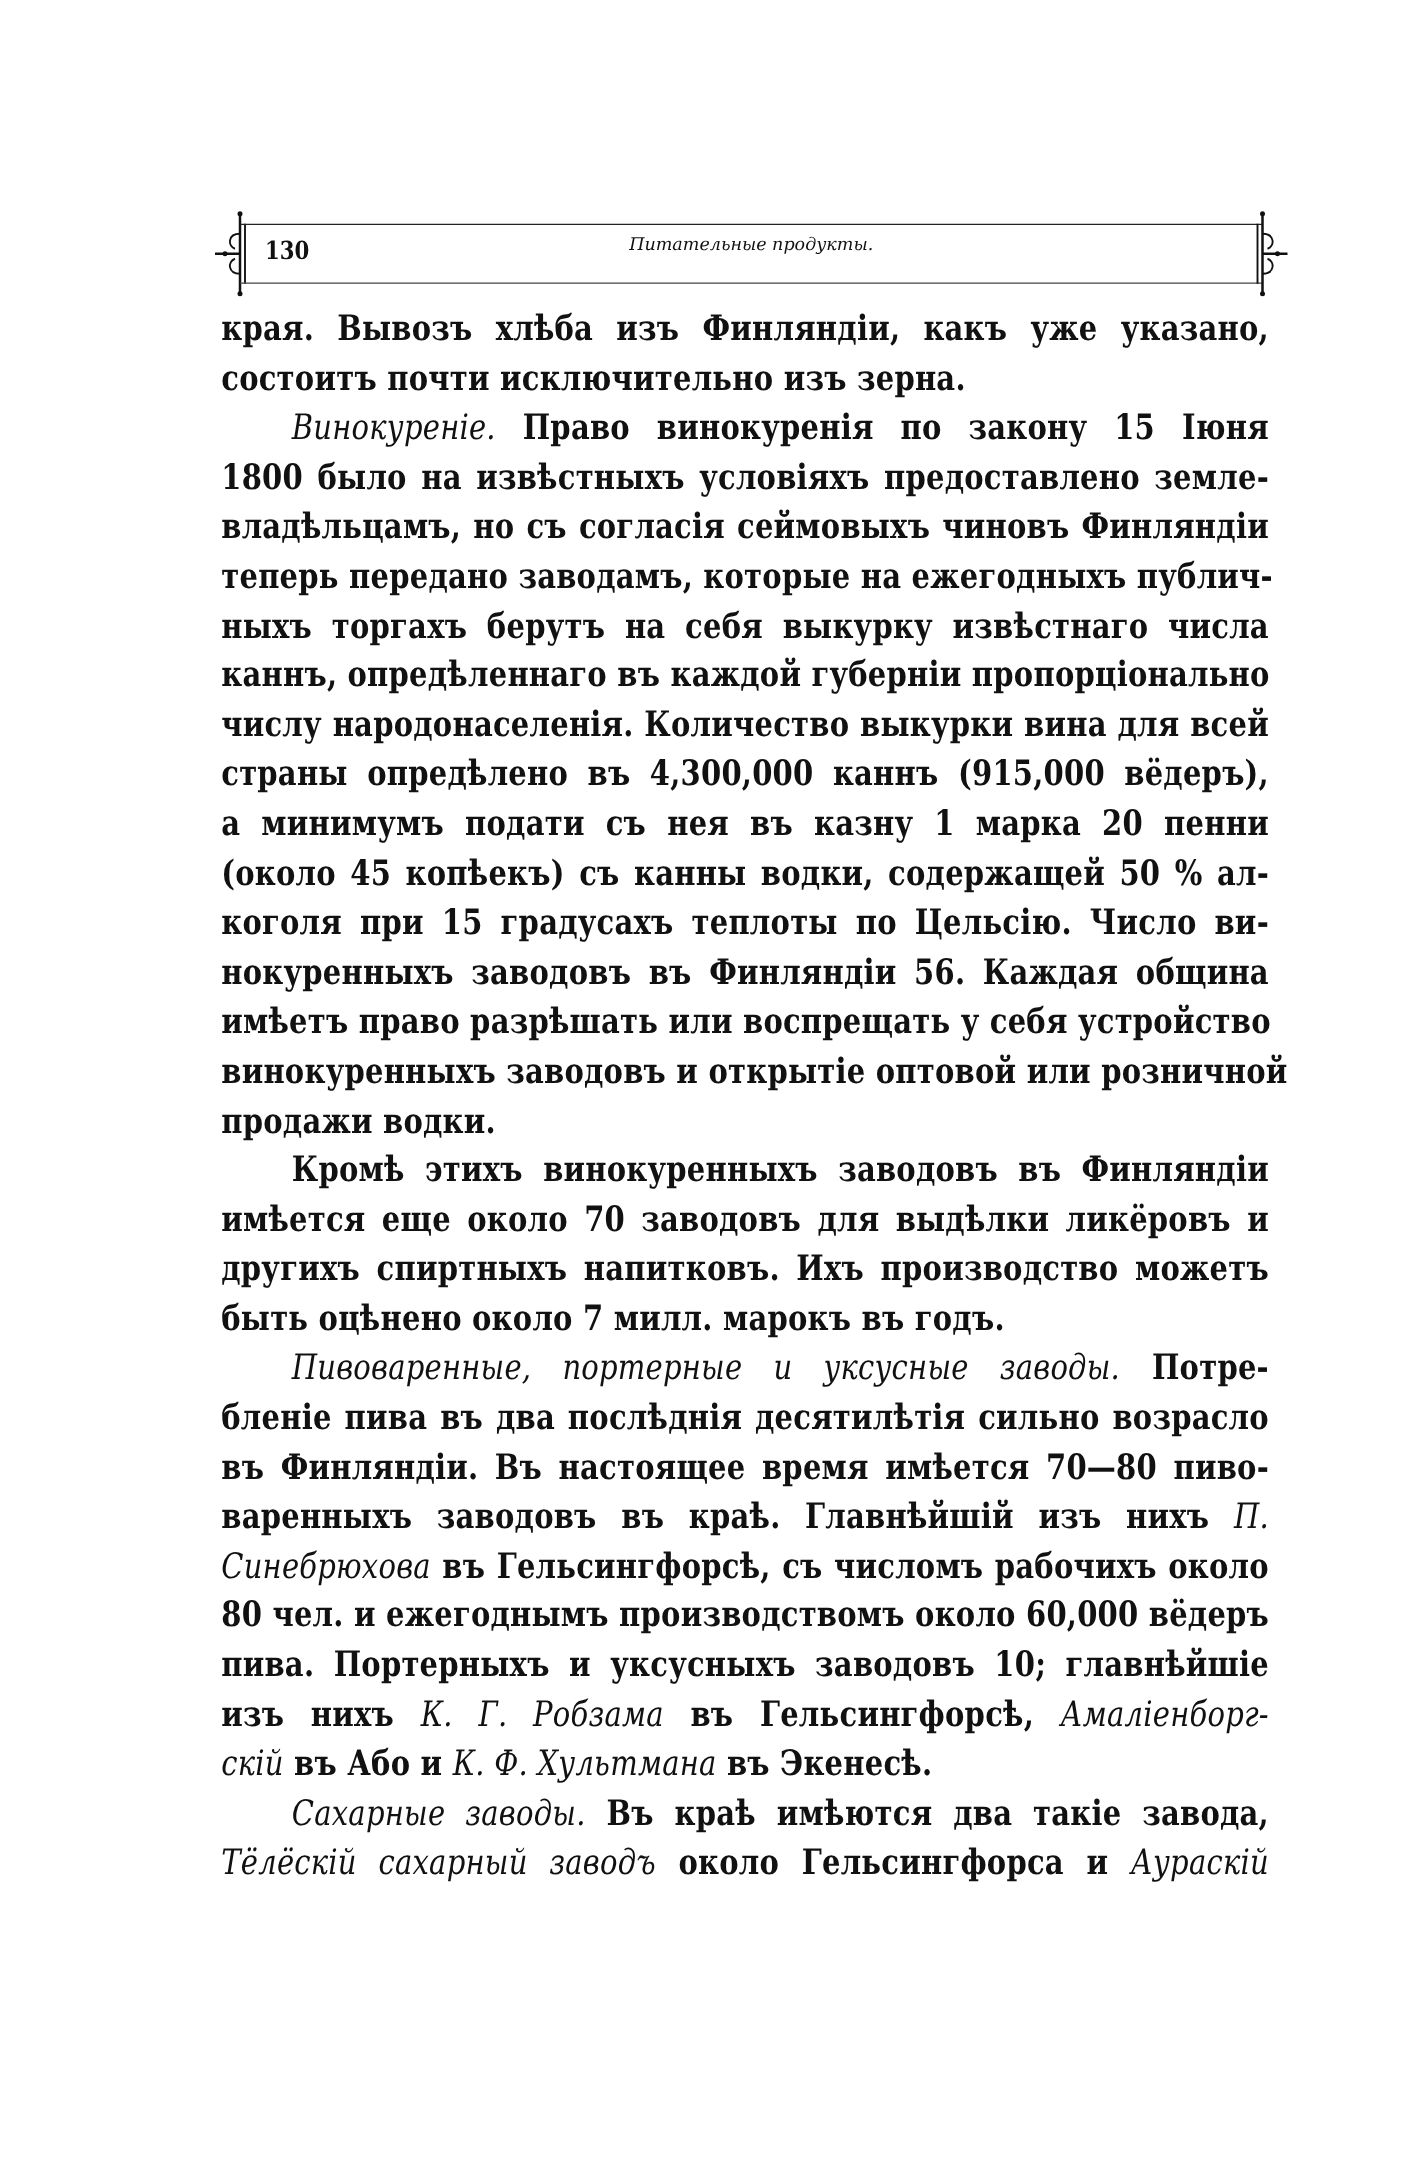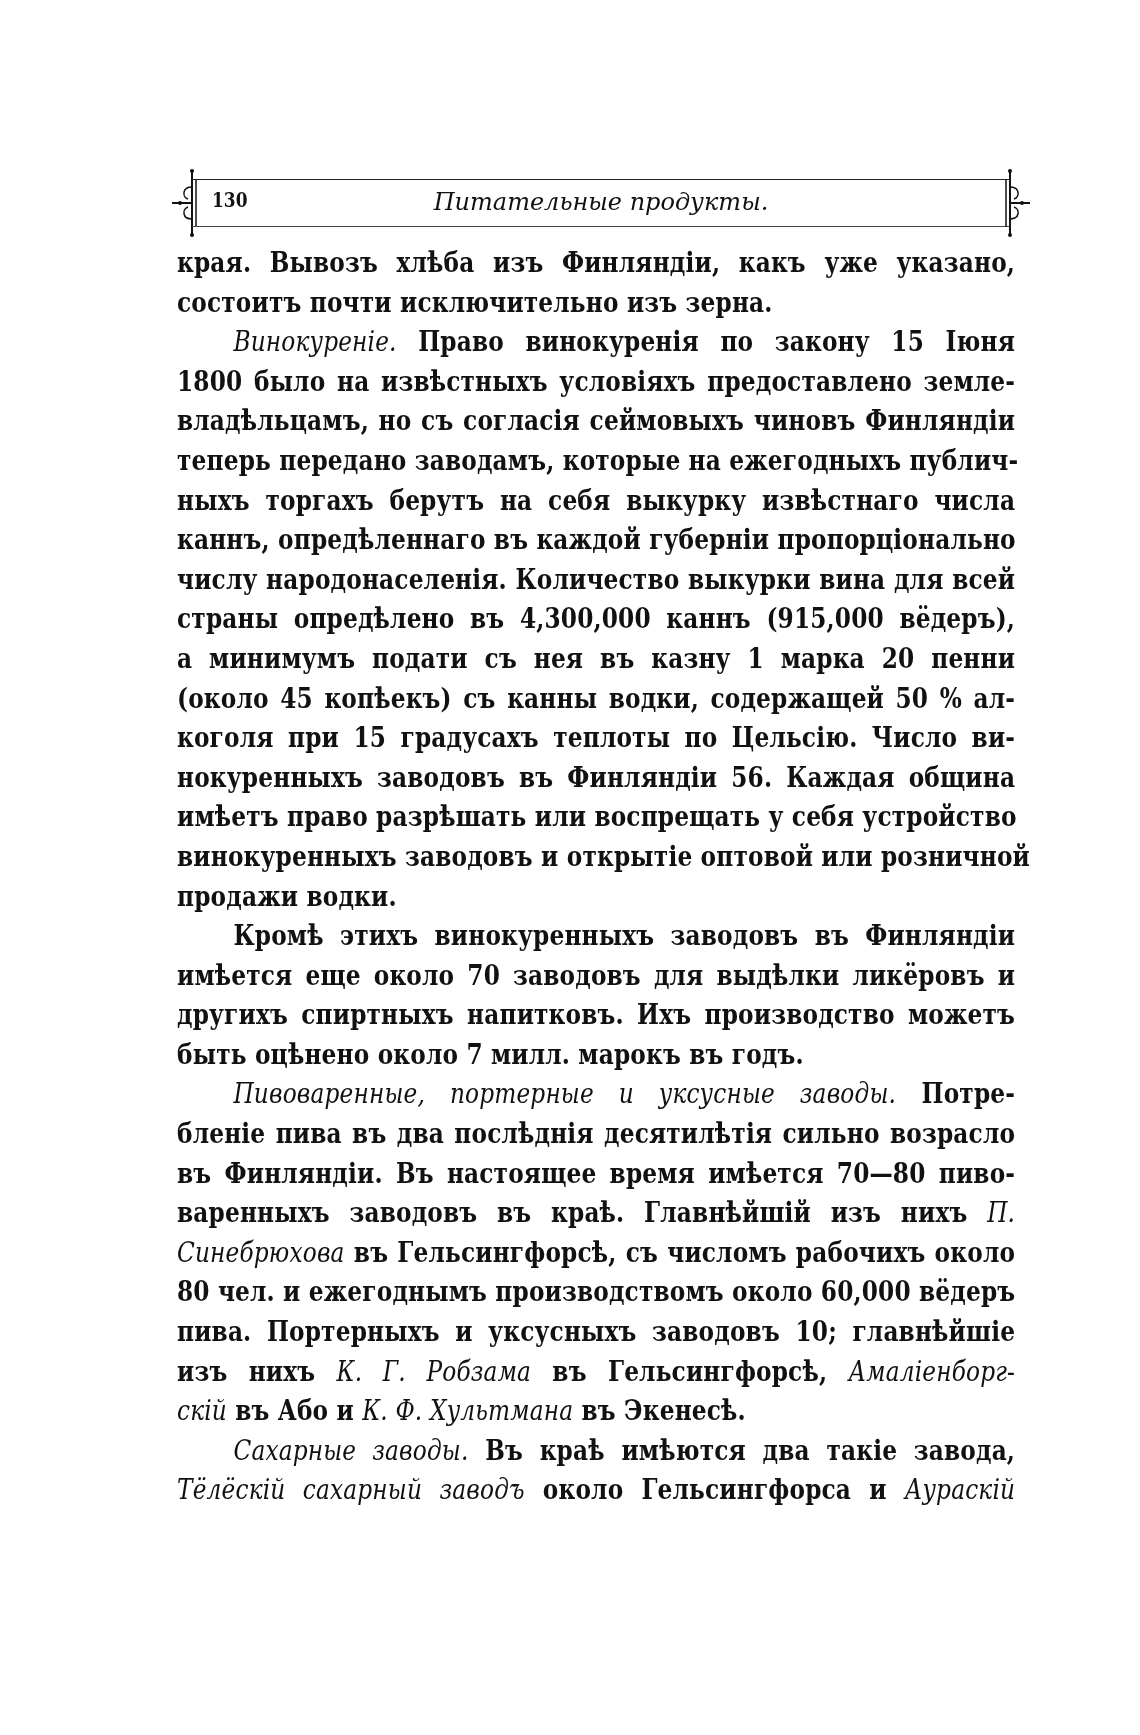--- a/index.html
+++ b/index.html
@@ -15,21 +15,21 @@
     .orn { position: absolute; top: -12px; width: 30px; height: 72px; }
     .orn-left { left: 0; }
     .orn-right { right: 0; }
     .page-number {
       position: absolute; left: 42px; top: 9px;
       font-family: "DejaVu Serif", serif; font-size: 20px; font-weight: bold; letter-spacing: 0px;
       transform: scaleX(0.85); transform-origin: left center;
     }
     .running-title {
       position: absolute; left: 0; right: 0; top: 9px; text-align: center;
-      font-family: "DejaVu Serif", serif; font-style: italic; font-size: 24px;
+      font-family: "DejaVu Serif", serif; font-style: italic; font-size: 14px;
     }
     .text {
       position: absolute; left: 177px; top: 243px; width: 838px;
       font-family: "DejaVu Serif", serif; font-size: 28px; line-height: 39.6px;
       font-weight: bold; letter-spacing: 0.2px;
     }
     .line {
       display: block; height: 39.6px; white-space: nowrap; overflow: visible;
       text-align: justify; text-align-last: justify;
       transform: scaleX(0.83); transform-origin: left center; width: 120.5%;

